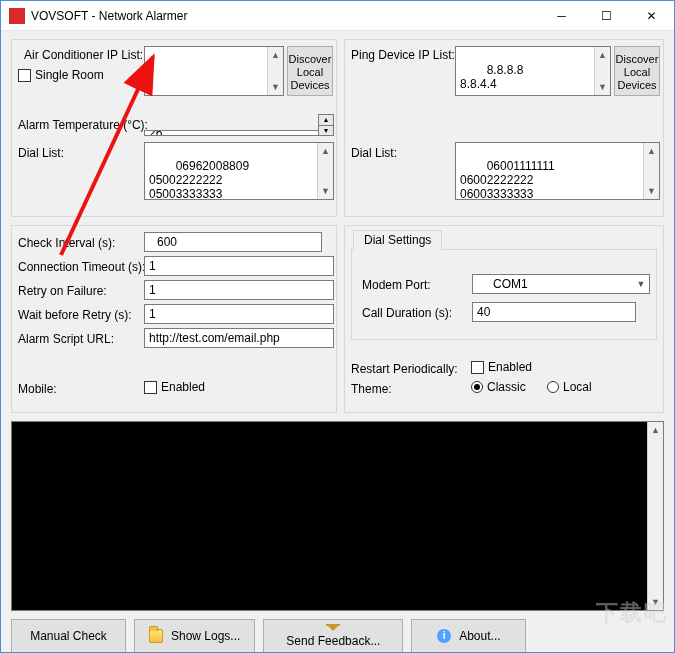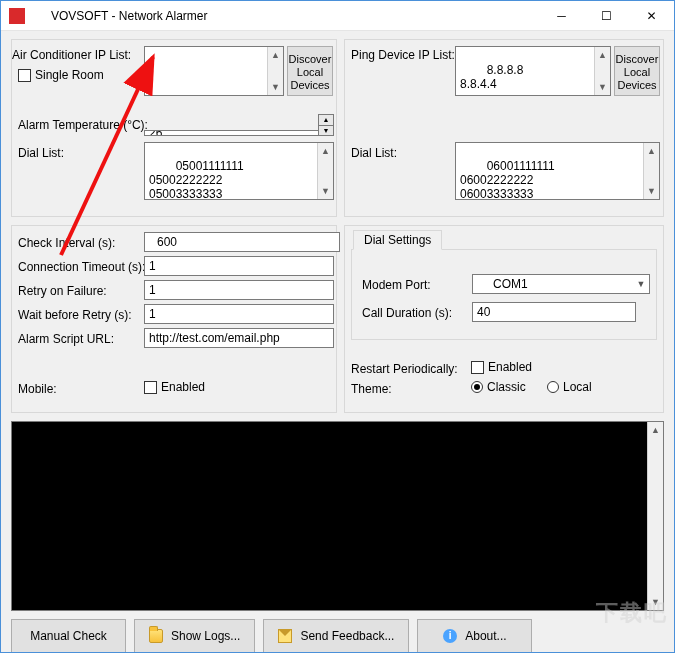--- a/index.html
+++ b/index.html
@@ -1,20 +1,20 @@
 <!DOCTYPE html>
 <html><head>
 <meta charset="utf-8">
 <style>
   * { box-sizing: border-box; }
   html,body { margin:0; padding:0; font-family: "Segoe UI", Tahoma, sans-serif; font-size:12px; color:#000; background:#6a8fb5; }
   .window { width:675px; height:653px; background:#fff; border:1px solid #4a90d9; position:relative; overflow:hidden; }
   .titlebar { height:30px; background:#fff; border-bottom:1px solid #e5e5e5; display:flex; align-items:center; padding-left:8px; }
   .titlebar .logo { width:16px; height:16px; background:#d9292b; margin-right:6px; }
-  .titlebar .title { flex:1; font-size:12px;margin-left:20px; }
+  .titlebar .title { flex:1; font-size:12px; }
   .titlebar .wbtn { width:45px; height:29px; display:flex; align-items:center; justify-content:center; font-family:inherit; }
   .client { position:absolute; top:30px; left:0; right:0; bottom:0; background:#f0f0f0; }
   .panel { position:absolute; background:#f0f0f0; border:1px solid #d8d8d8; }
   .panel.top-left  { left:10px;  top:8px;  width:326px; height:178px; }
   .panel.top-right { left:343px; top:8px;  width:320px; height:178px; }
   .panel.mid-left  { left:10px;  top:194px; width:326px; height:188px; }
   .panel.mid-right { left:343px; top:194px; width:320px; height:188px; }
   .lbl { position:absolute; font-size:12px; }
   .txt { position:absolute; border:1px solid #7a7a7a; background:#fff; font-family:inherit; font-size:12px; padding:2px 4px; }
   .memo { position:absolute; border:1px solid #7a7a7a; background:#fff; font-size:12px; padding:2px 4px; white-space:pre; overflow:hidden; }
@@ -61,21 +61,21 @@
     <div class="logo"></div>
     <div class="title">VOVSOFT - Network Alarmer</div>
     <div class="wbtn">─</div>
     <div class="wbtn">☐</div>
     <div class="wbtn close">✕</div>
   </div>
 
   <div class="client">
 
     <div class="panel top-left">
-      <div class="lbl" style="left:0; top:8px;text-align:right;">Air Conditioner IP List:</div>
+      <div class="lbl" style="left:12px; top:8px;text-align:right;">Air Conditioner IP List:</div>
       <div class="chk" style="left:6px; top:28px;">
         <div class="box"></div>
         <span>Single Room</span>
       </div>
       <div class="memo" style="left:132px; top:6px; width:140px; height:50px;">
         <span></span>
         <div class="scroll">
           <div class="arr" style="top:0">▲</div>
           <div class="arr" style="bottom:0">▼</div>
         </div>
@@ -88,21 +88,21 @@
       <div class="spin" style="left:132px; top:74px; width:190px; height:22px;">
         <input value="26" style="">
         <div class="sp">
             <div>▲</div>
             <div>▼</div>
           </div>
       </div>
 
       <div class="lbl" style="left:6px; top:106px;">Dial List:</div>
       <div class="memo" style="left:132px; top:102px; width:190px; height:58px;">
-        <span>05001111111
+        <span>06962008809
 05002222222
 05003333333</span>
         <div class="scroll">
           <div class="arr" style="top:0">▲</div>
           <div class="arr" style="bottom:0">▼</div>
         </div>
       </div>
     </div>
 
     <div class="panel top-right">
@@ -126,21 +126,21 @@
 06003333333</span>
         <div class="scroll">
           <div class="arr" style="top:0">▲</div>
           <div class="arr" style="bottom:0">▼</div>
         </div>
       </div>
     </div>
 
     <div class="panel mid-left">
       <div class="lbl" style="left:6px; top:10px;">Check Interval (s):</div>
-      <input class="txt" style="left: 132px; top: 6px; width: 196px; height: 20px; padding-left: 12px;" value="600">
+      <input class="txt" style="left: 132px; top: 6px; width: 178px; height: 20px; padding-left: 12px;" value="600">
 
       <div class="lbl" style="left:6px; top:34px;">Connection Timeout (s):</div>
       <input class="txt" style="left: 132px; top: 30px; width: 190px; height: 20px;" value="1">
 
       <div class="lbl" style="left:6px; top:58px;">Retry on Failure:</div>
       <input class="txt" style="left: 132px; top: 54px; width: 190px; height: 20px;" value="1">
 
       <div class="lbl" style="left:6px; top:82px;">Wait before Retry (s):</div>
       <input class="txt" style="left: 132px; top: 78px; width: 190px; height: 20px;" value="1">
 
@@ -195,21 +195,21 @@
     </div>
 
     <div class="btnbar">
       <div class="bb wide">
           <span>Manual Check</span>
         </div>
       <div class="bb wide">
           <span class="ico folder"></span>
           <span>Show Logs...</span>
         </div>
-      <div class="bb" style="min-width:140px;">
+      <div class="bb" style="min-width:140px;flex-direction:column;">
           <span class="ico mail"></span>
           <span>Send Feedback...</span>
         </div>
       <div class="bb wide">
           <span class="ico info">i</span>
           <span>About...</span>
         </div>
     </div>
 
     <svg class="arrow" style="left:40px; top:14px;" width="130" height="220">

